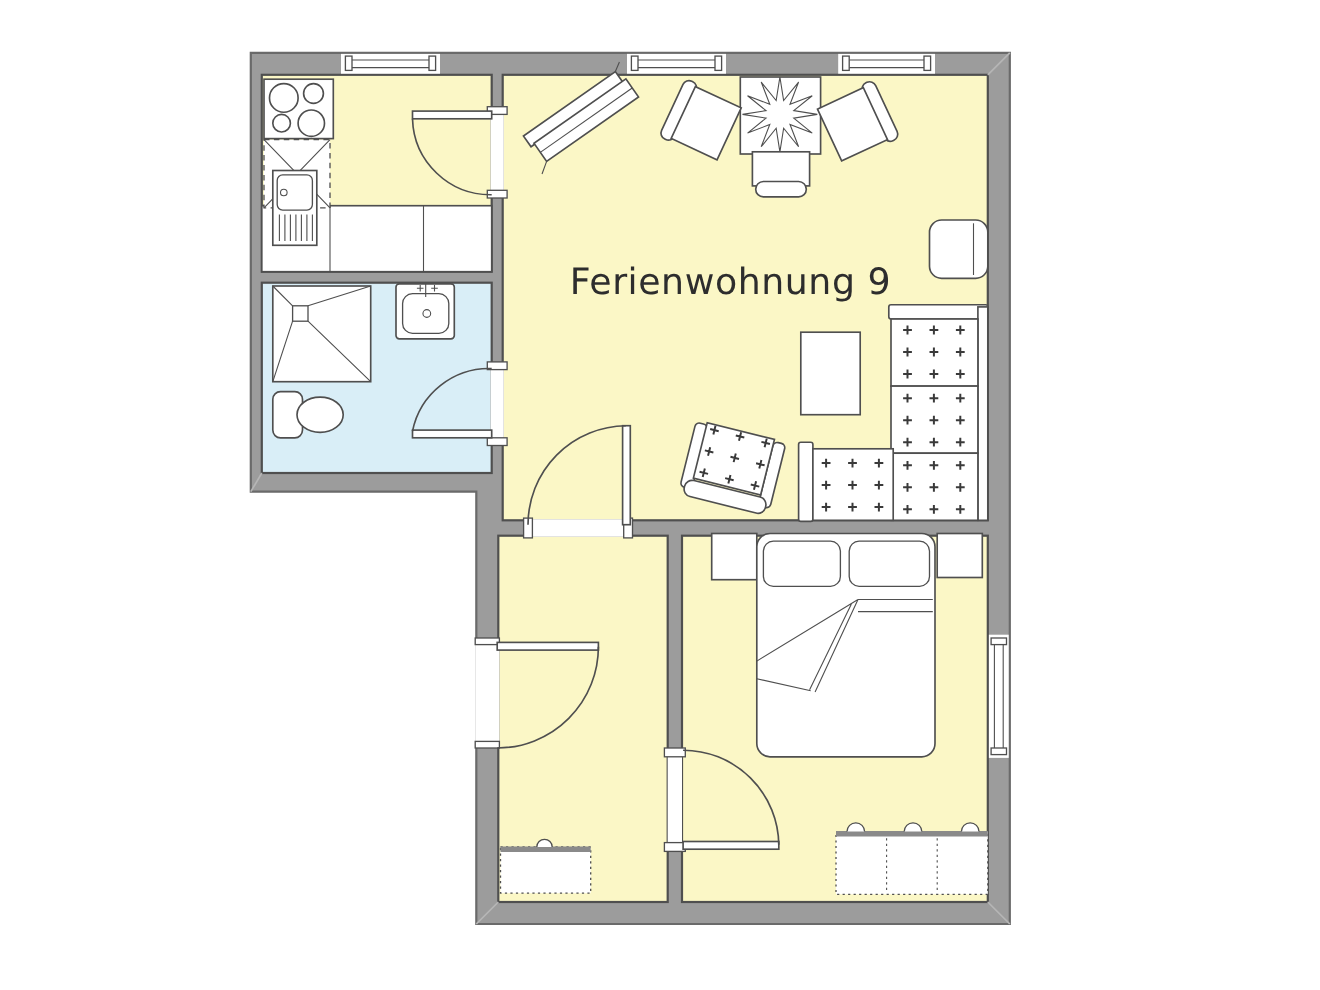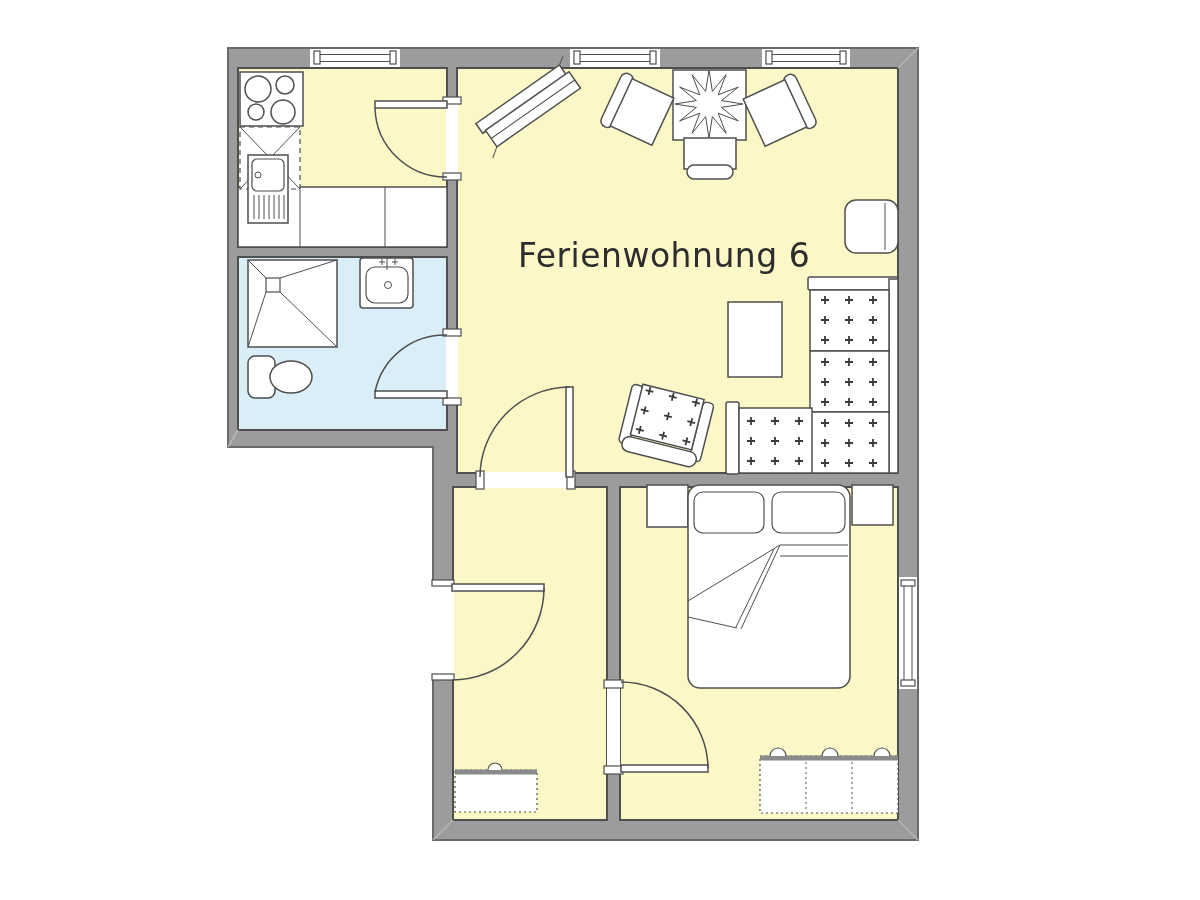--- a/index.html
+++ b/index.html
@@ -249,14 +249,14 @@
     <rect class="fx" x="452" y="584" width="92" height="7"></rect>
     <path class="ln" d="M544,588 A92,92 0 0 1 452,680"></path>
   </g>
   <g>
     <rect class="fx" x="621" y="765" width="87" height="7"></rect>
     <path class="ln" d="M708,768 A87,87 0 0 0 621,682"></path>
   </g>
 
 </svg>
 
-<div class="plan-label">Ferienwohnung 6</div>
+<div class="plan-label">Ferienwohnung 9</div>
 </div>
 
 </body></html>

